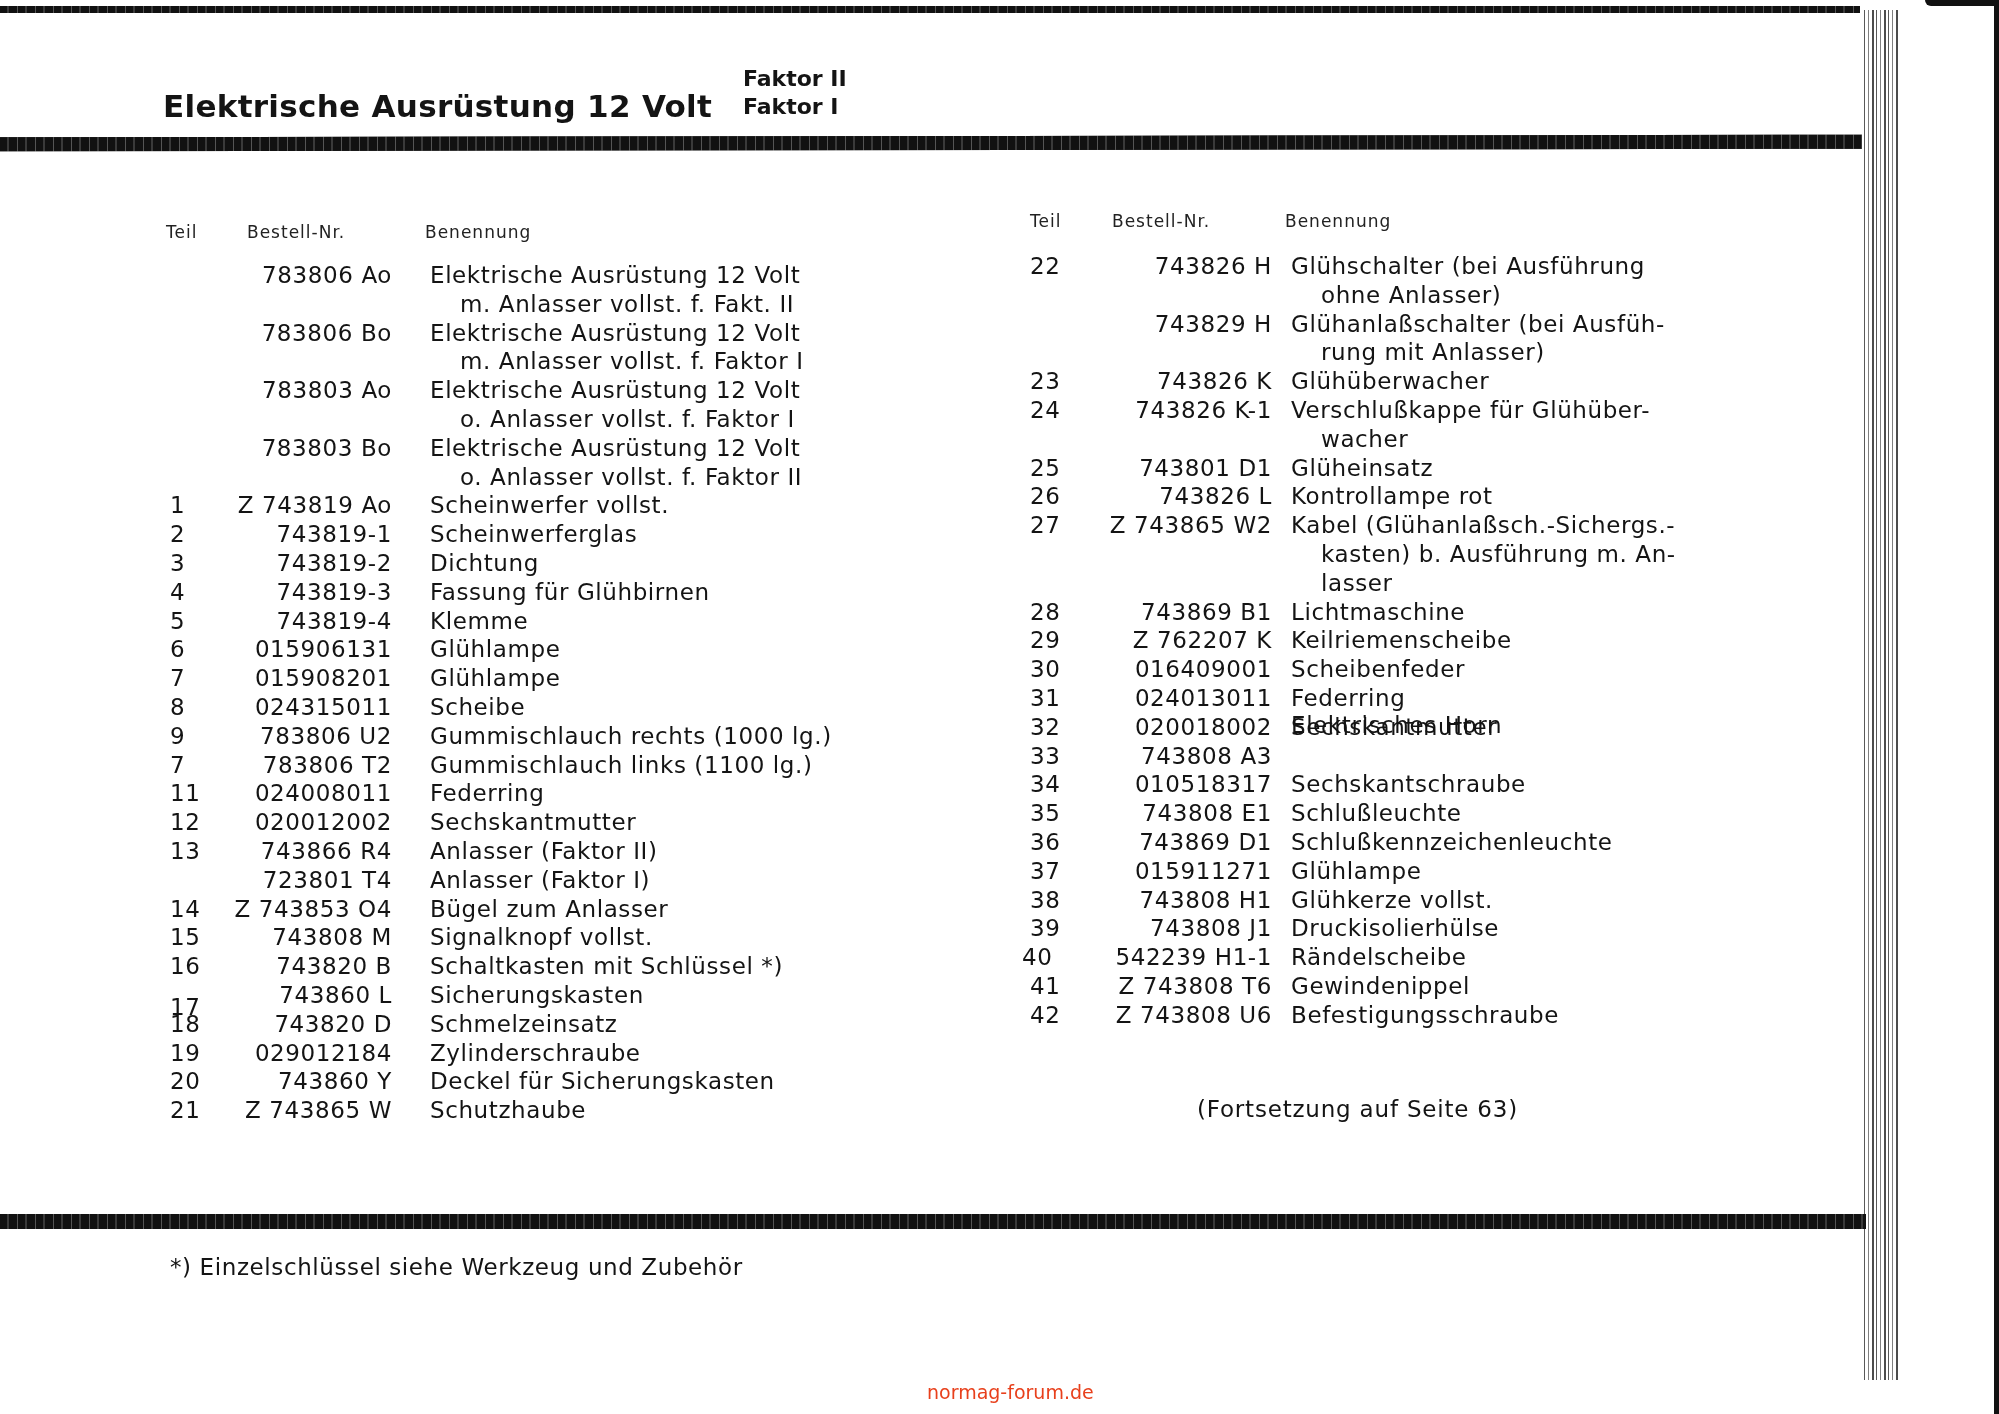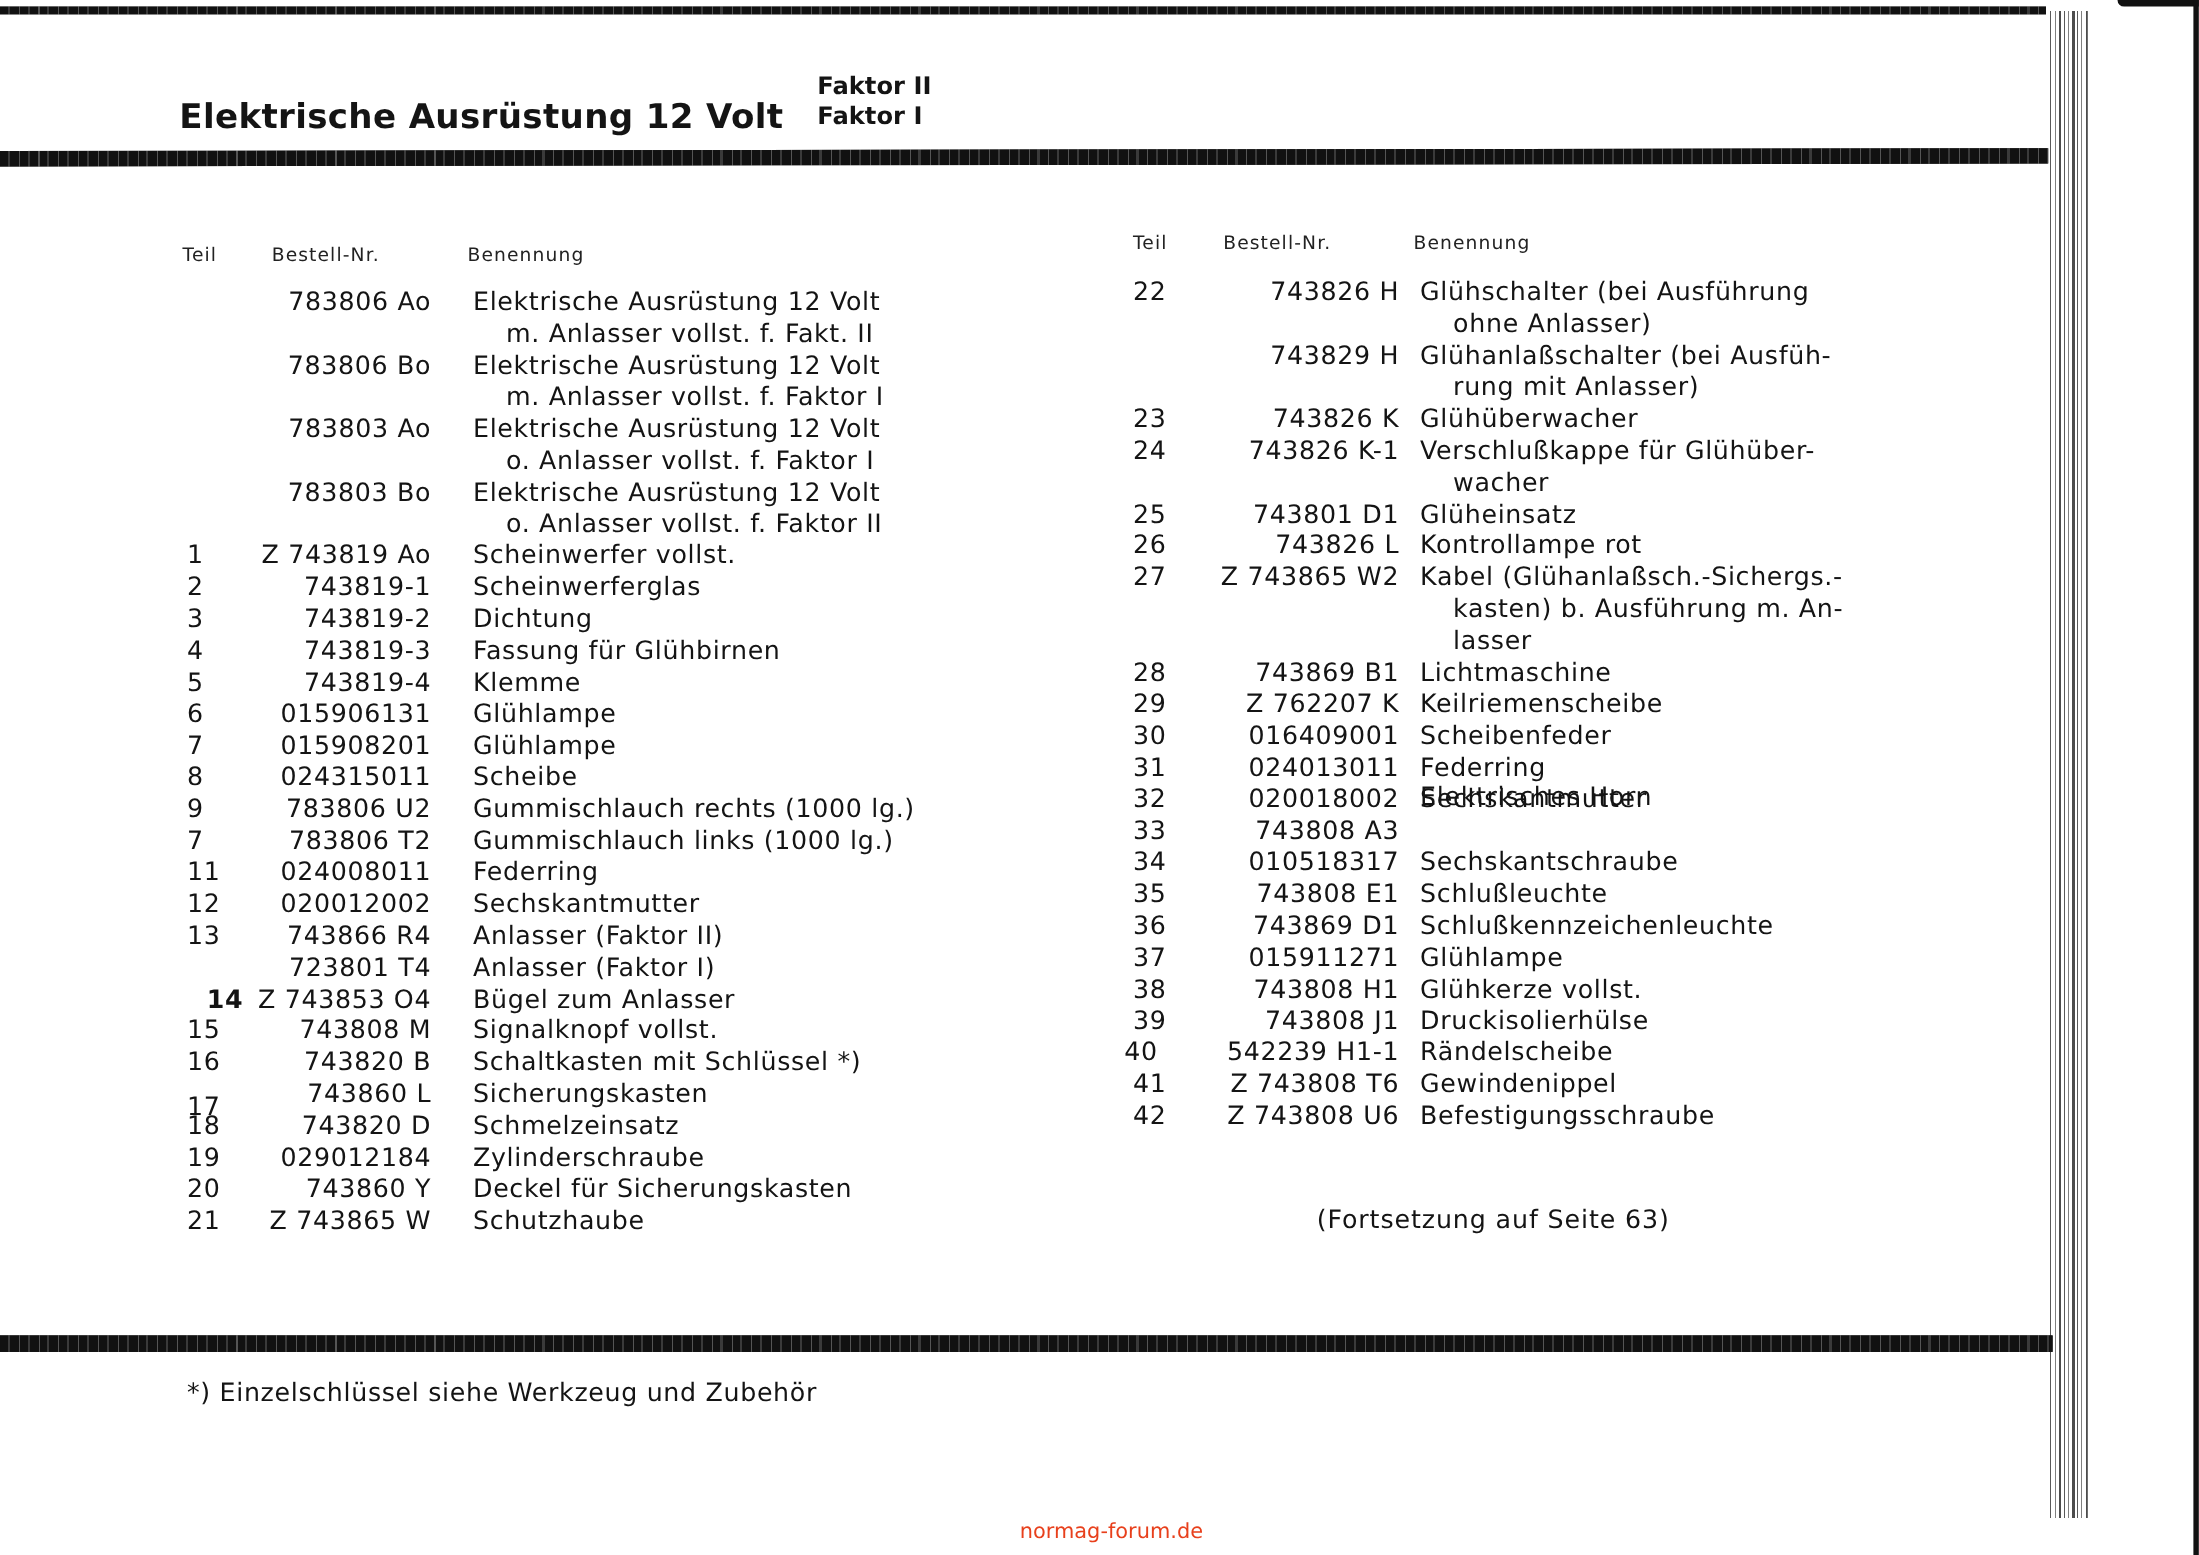--- a/index.html
+++ b/index.html
@@ -120,21 +120,21 @@
       <div class="abs row" style="left: 430px; top: 694px;">Scheibe</div>
     </div>
     <div>
       <div class="abs row" style="left: 170px; top: 722.8px;">9</div>
       <div class="abs row" style="left: auto; top: 722.8px; right: 1607px;">783806 U2</div>
       <div class="abs row" style="left: 430px; top: 722.8px;">Gummischlauch rechts (1000 lg.)</div>
     </div>
     <div>
       <div class="abs row" style="left: 170px; top: 751.6px;">7</div>
       <div class="abs row" style="left: auto; top: 751.6px; right: 1607px;">783806 T2</div>
-      <div class="abs row" style="left: 430px; top: 751.6px;">Gummischlauch links (1000 lg.)</div>
+      <div class="abs row" style="left: 430px; top: 751.6px;">Gummischlauch links (1100 lg.)</div>
     </div>
     <div>
       <div class="abs row" style="left: 170px; top: 780.4px;">11</div>
       <div class="abs row" style="left: auto; top: 780.4px; right: 1607px;">024008011</div>
       <div class="abs row" style="left: 430px; top: 780.4px;">Federring</div>
     </div>
     <div>
       <div class="abs row" style="left: 170px; top: 809.2px;">12</div>
       <div class="abs row" style="left: auto; top: 809.2px; right: 1607px;">020012002</div>
       <div class="abs row" style="left: 430px; top: 809.2px;">Sechskantmutter</div>
@@ -143,21 +143,21 @@
       <div class="abs row" style="left: 170px; top: 838px;">13</div>
       <div class="abs row" style="left: auto; top: 838px; right: 1607px;">743866 R4</div>
       <div class="abs row" style="left: 430px; top: 838px;">Anlasser (Faktor II)</div>
     </div>
     <div>
       <div class="abs row" style="left: 170px; top: 866.8px;"></div>
       <div class="abs row" style="left: auto; top: 866.8px; right: 1607px;">723801 T4</div>
       <div class="abs row" style="left: 430px; top: 866.8px;">Anlasser (Faktor I)</div>
     </div>
     <div>
-      <div class="abs row" style="left: 188px; top: 895.6px; font-weight: bold;">14</div>
+      <div class="abs row" style="left: 170px; top: 895.6px;">14</div>
       <div class="abs row" style="left: auto; top: 895.6px; right: 1607px;">Z 743853 O4</div>
       <div class="abs row" style="left: 430px; top: 895.6px;">Bügel zum Anlasser</div>
     </div>
     <div>
       <div class="abs row" style="left: 170px; top: 924.4px;">15</div>
       <div class="abs row" style="left: auto; top: 924.4px; right: 1607px;">743808 M</div>
       <div class="abs row" style="left: 430px; top: 924.4px;">Signalknopf vollst.</div>
     </div>
     <div>
       <div class="abs row" style="left: 170px; top: 953.2px;">16</div>

